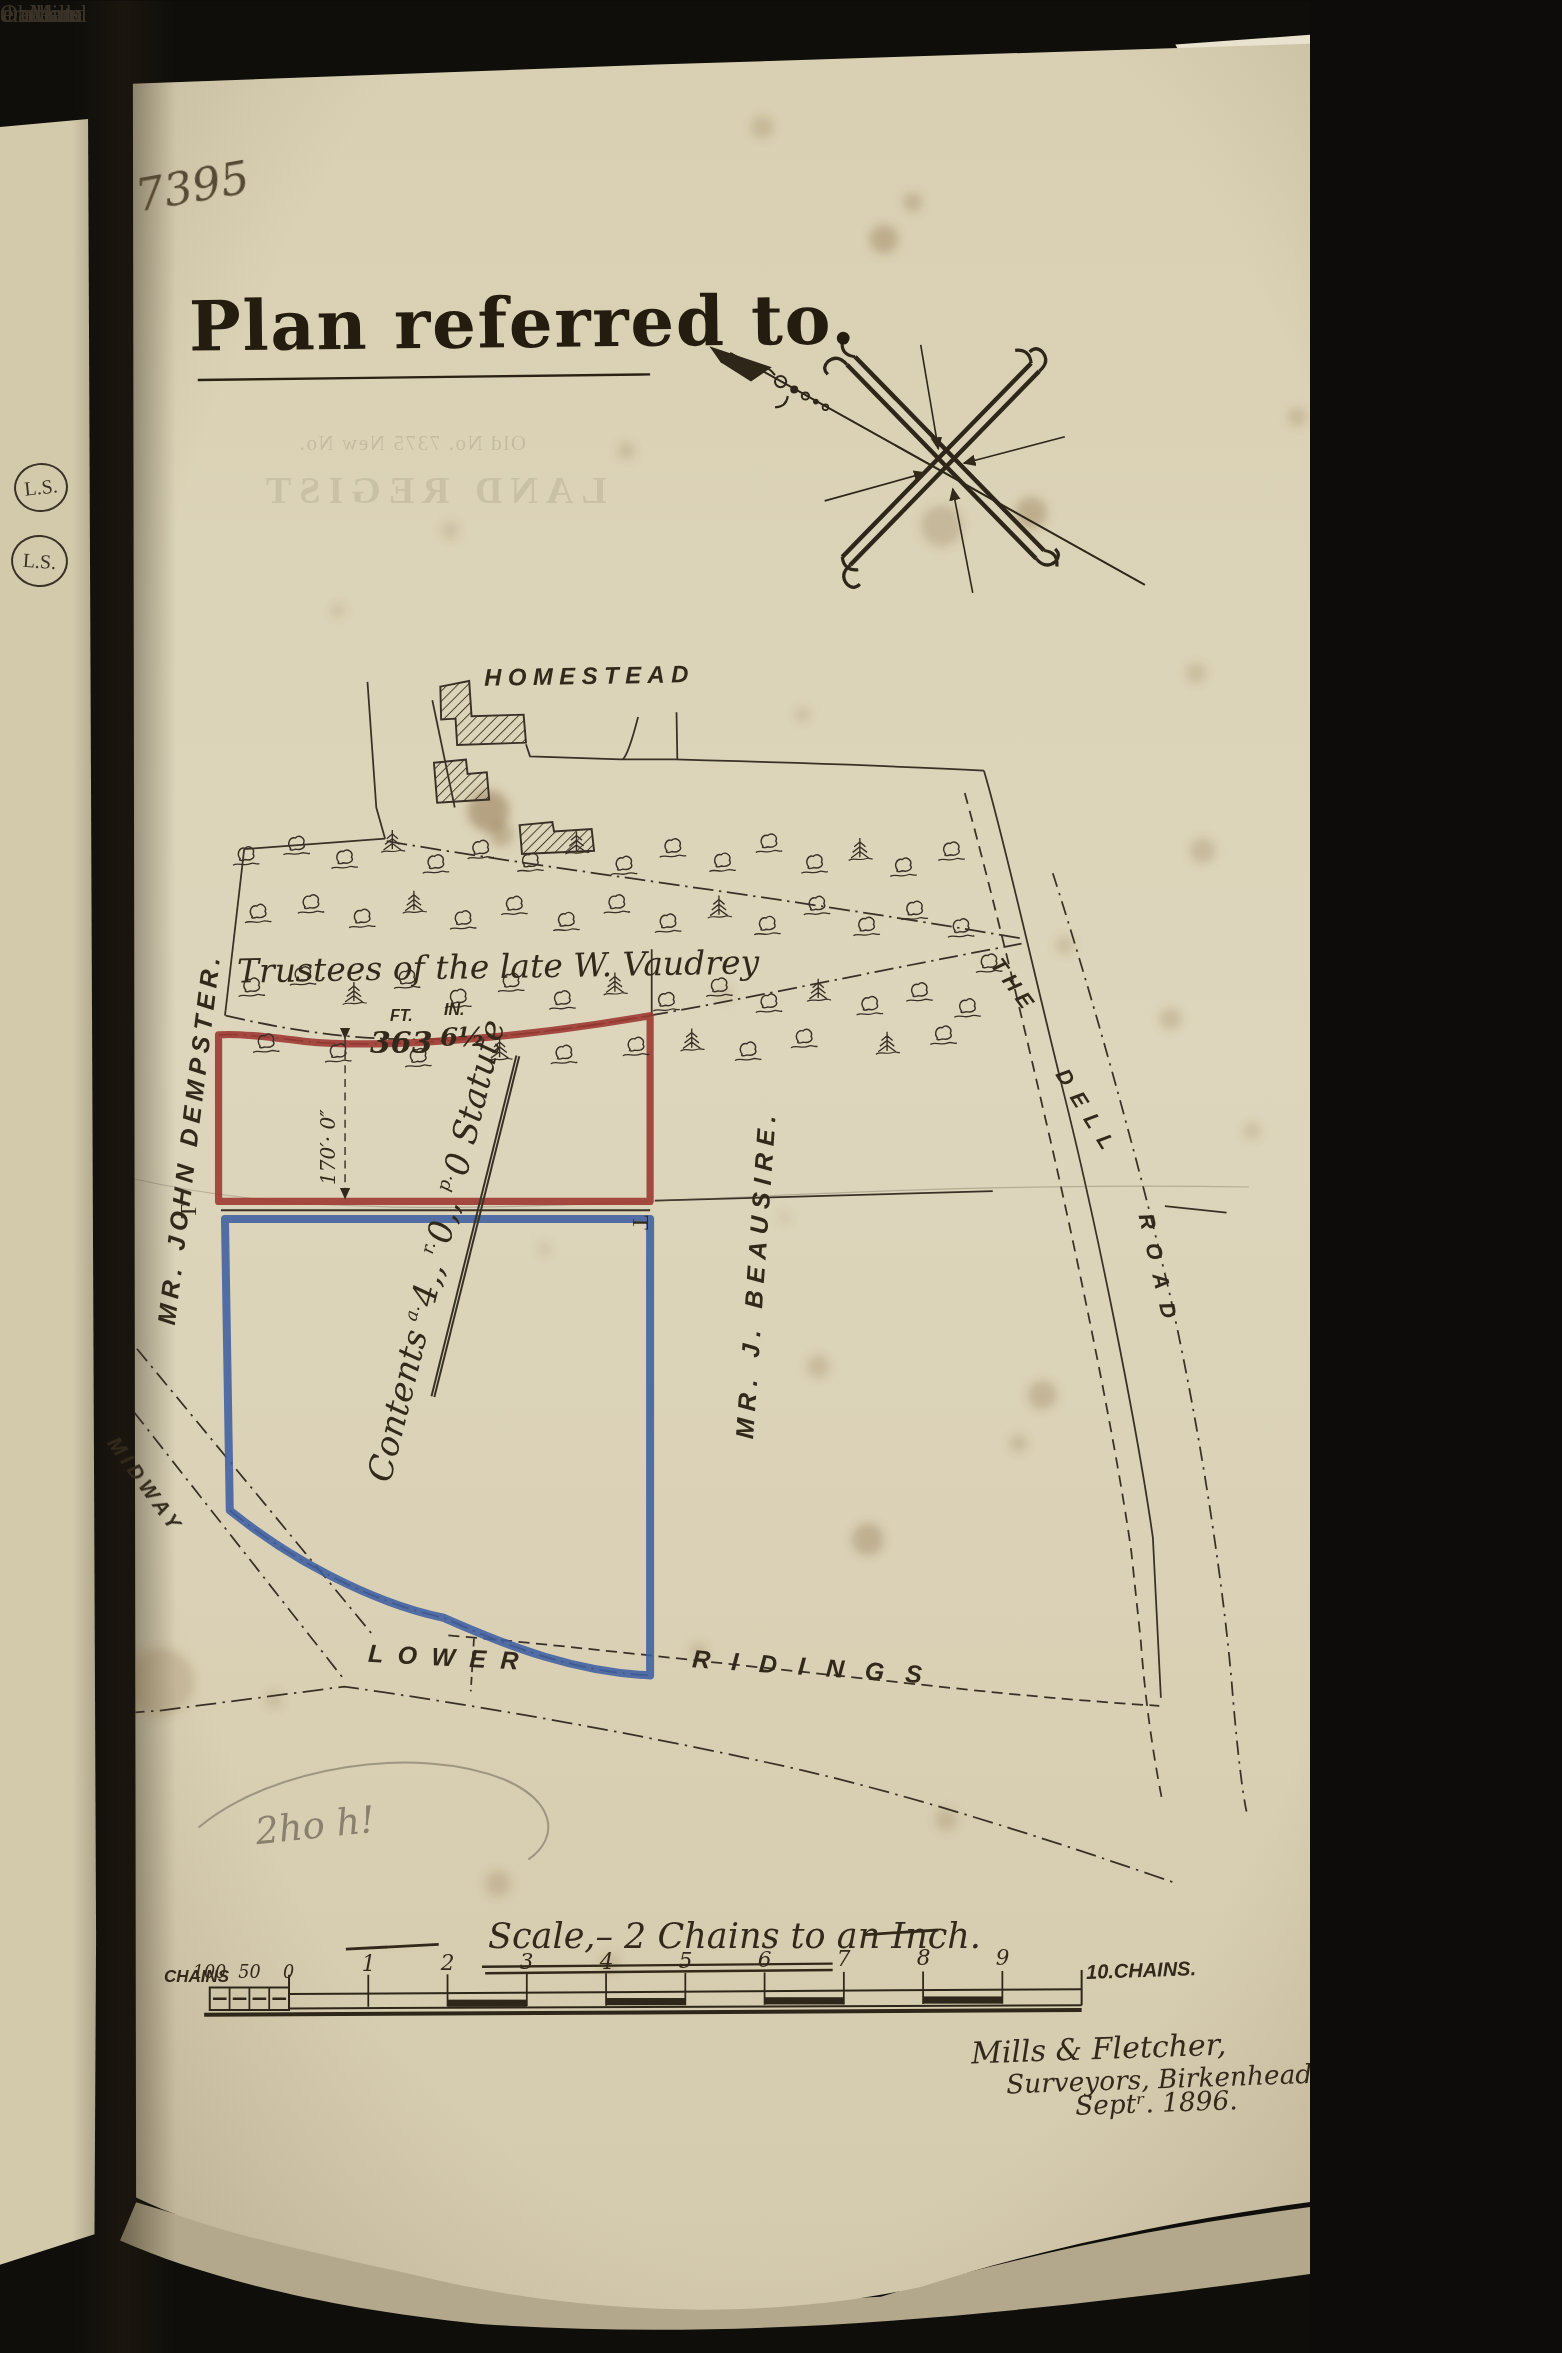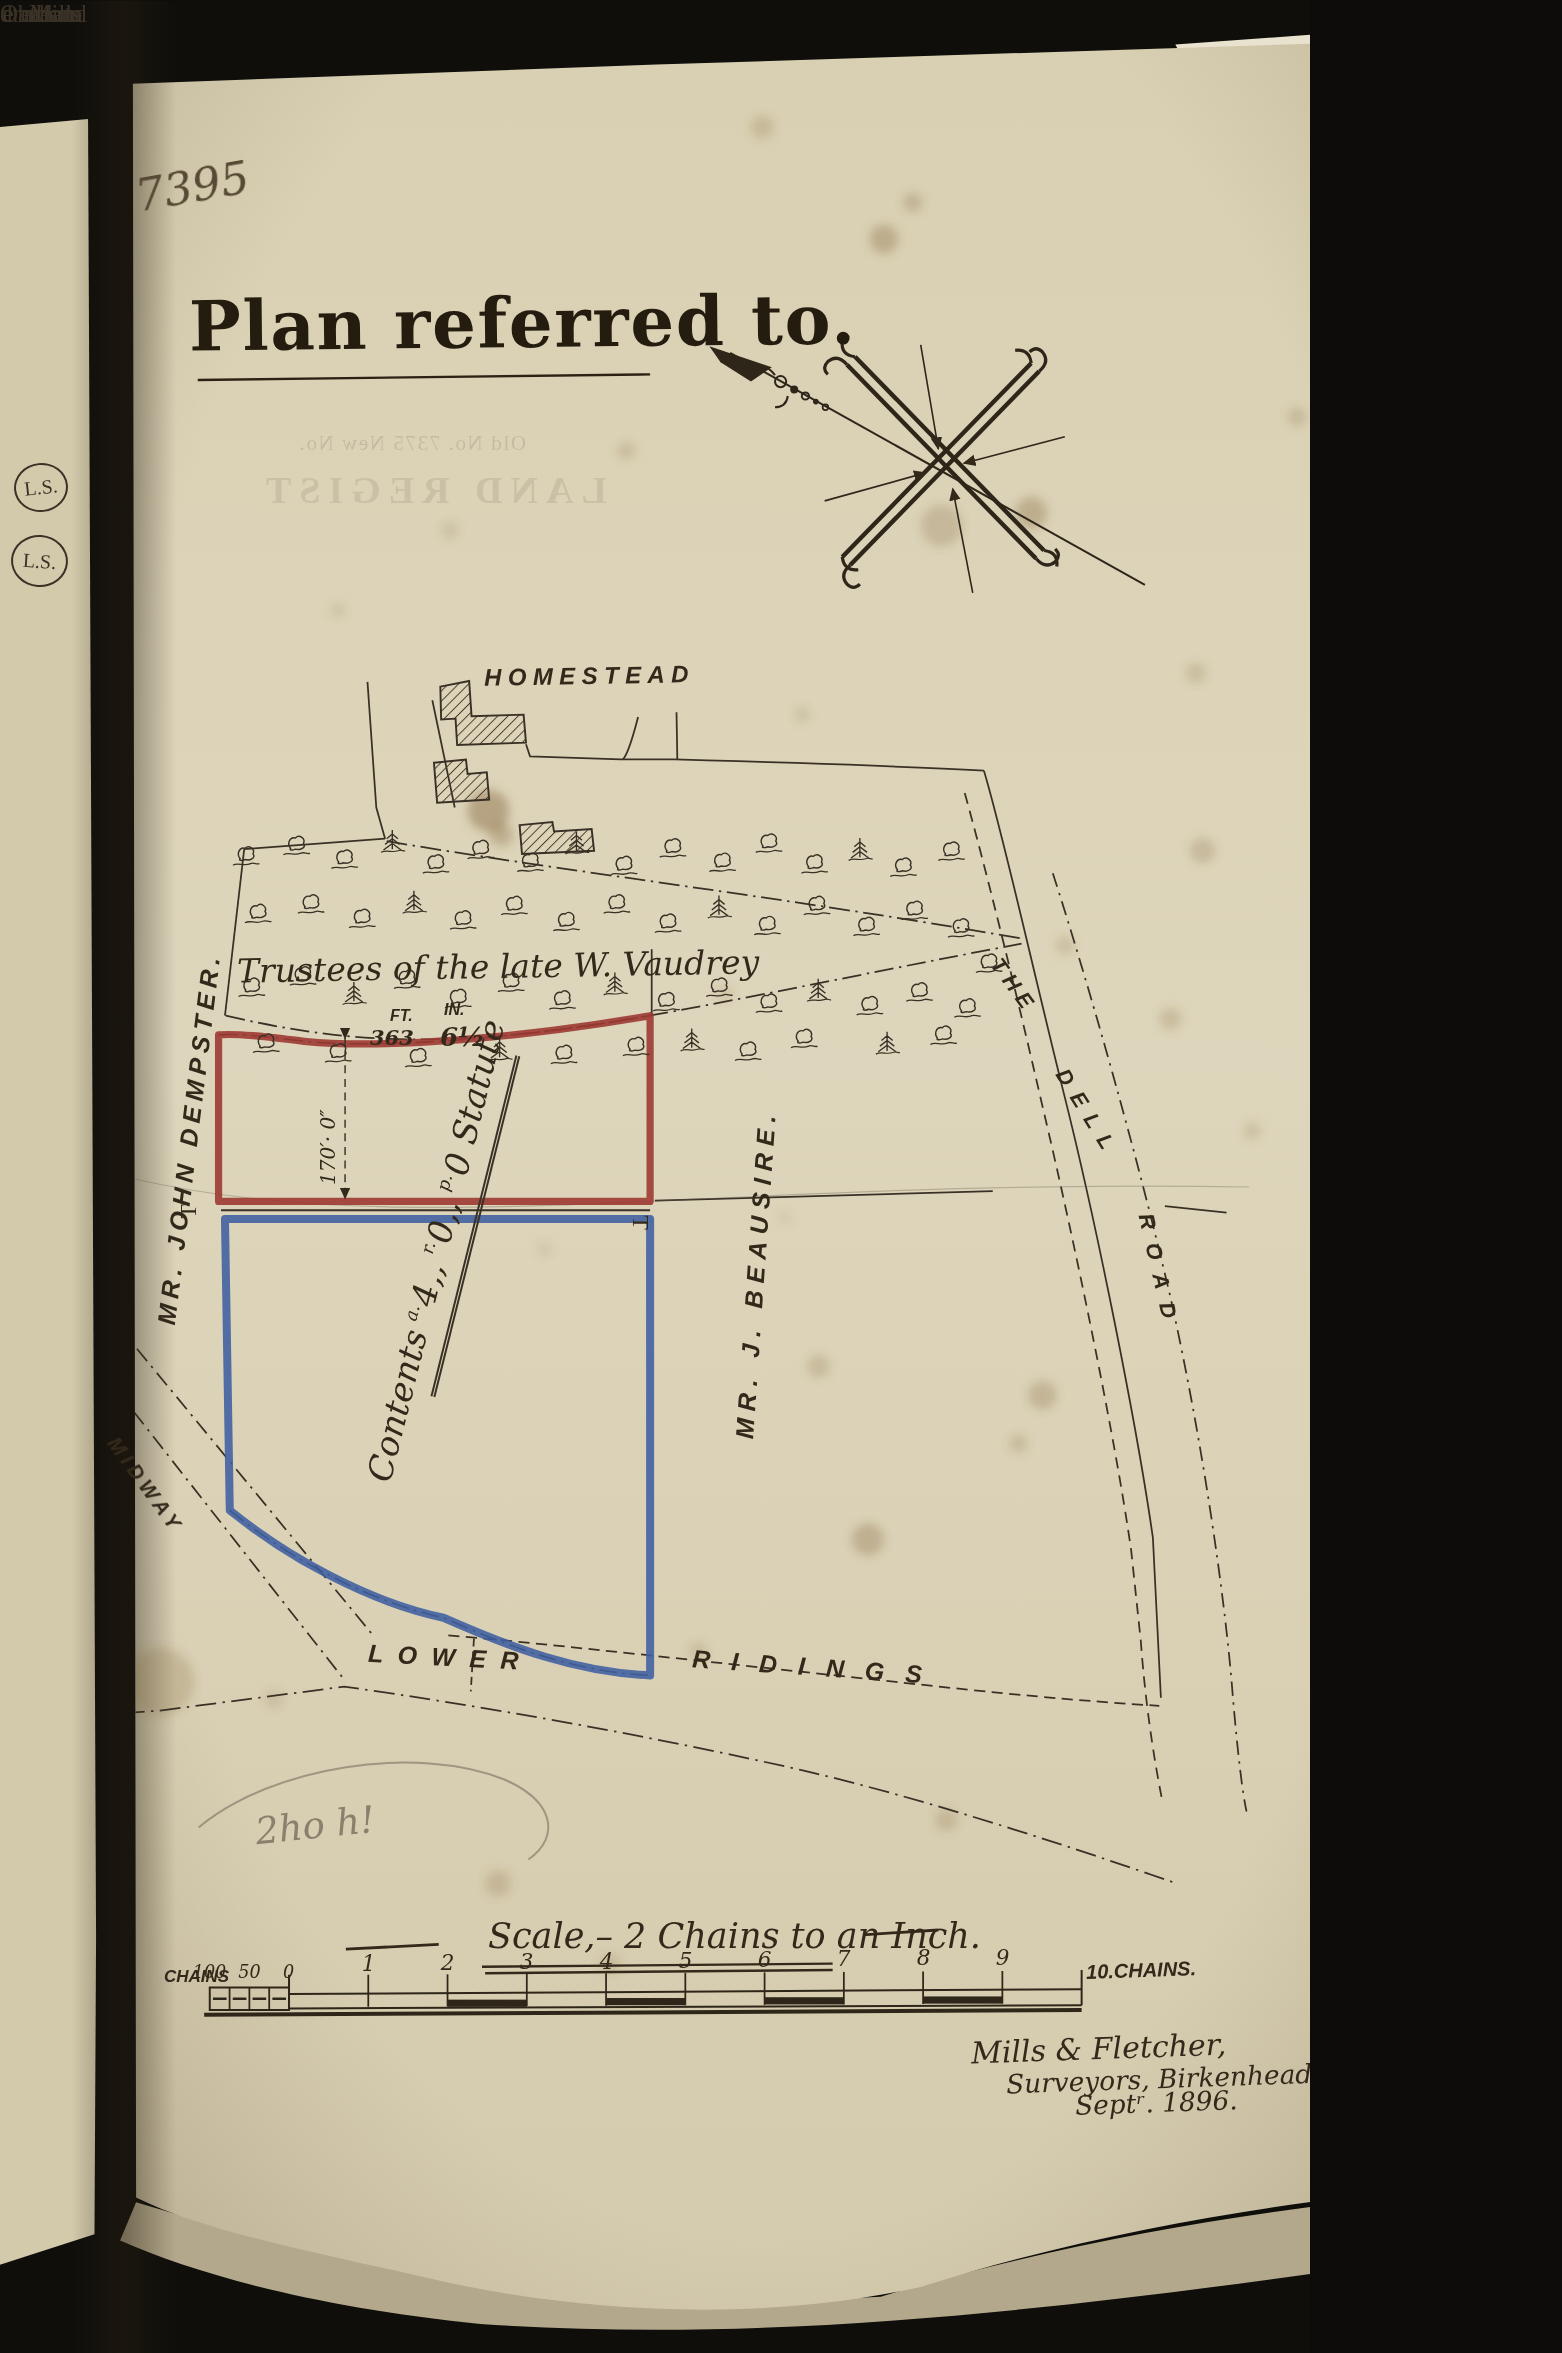--- a/index.html
+++ b/index.html
@@ -343,21 +343,21 @@
 <div class="lbl script" style="left:359px;top:1476px;font-size:34px;transform:rotate(-76deg);transform-origin:0 0">
   <span>Contents</span><span class="sup">a.</span><span>4,,</span><span class="sup">r.</span><span>0,,</span><span class="sup">p.</span><span>0</span>
   <span>Statute</span>
   <div class="dbl"></div>
 </div>
 
 <div class="lbl script" style="left:316px;top:1185px;font-size:20px;transform:rotate(-90deg);transform-origin:0 0">170′· 0″</div>
 
 <div class="lbl caps" style="left:390px;top:1007px;font-size:16px">FT.</div>
 <div class="lbl caps" style="left:444px;top:1001px;font-size:16px">IN.</div>
-<div class="lbl script" style="left:370px;top:1025px;font-size:21px;font-weight:bold">363</div>
+<div class="lbl script" style="left:370px;top:1025px;font-size:30px;font-weight:bold">363</div>
 <div class="lbl script" style="left:440px;top:1022px;font-size:26px;font-weight:bold">6½</div>
 
 <div class="lbl serif" style="left:181px;top:1198px;font-size:24px;transform:rotate(-90deg)">T</div>
 <div class="lbl serif" style="left:633px;top:1209px;font-size:24px;transform:rotate(90deg)">T</div>
 
 <div class="lbl script" style="left:488px;top:1916px;font-size:35px">Scale,– 2 Chains to an Inch.</div>
 <div class="lbl caps" style="left:164px;top:1967px;font-size:17px">CHAINS</div>
 <div class="lbl caps" style="left:1086px;top:1959px;font-size:20px;transform:rotate(-2deg)">10.CHAINS.</div>
 
 <div class="lbl script" style="left:971px;top:2031px;font-size:30px;transform:rotate(-2deg)">Mills &amp; Fletcher,</div>

